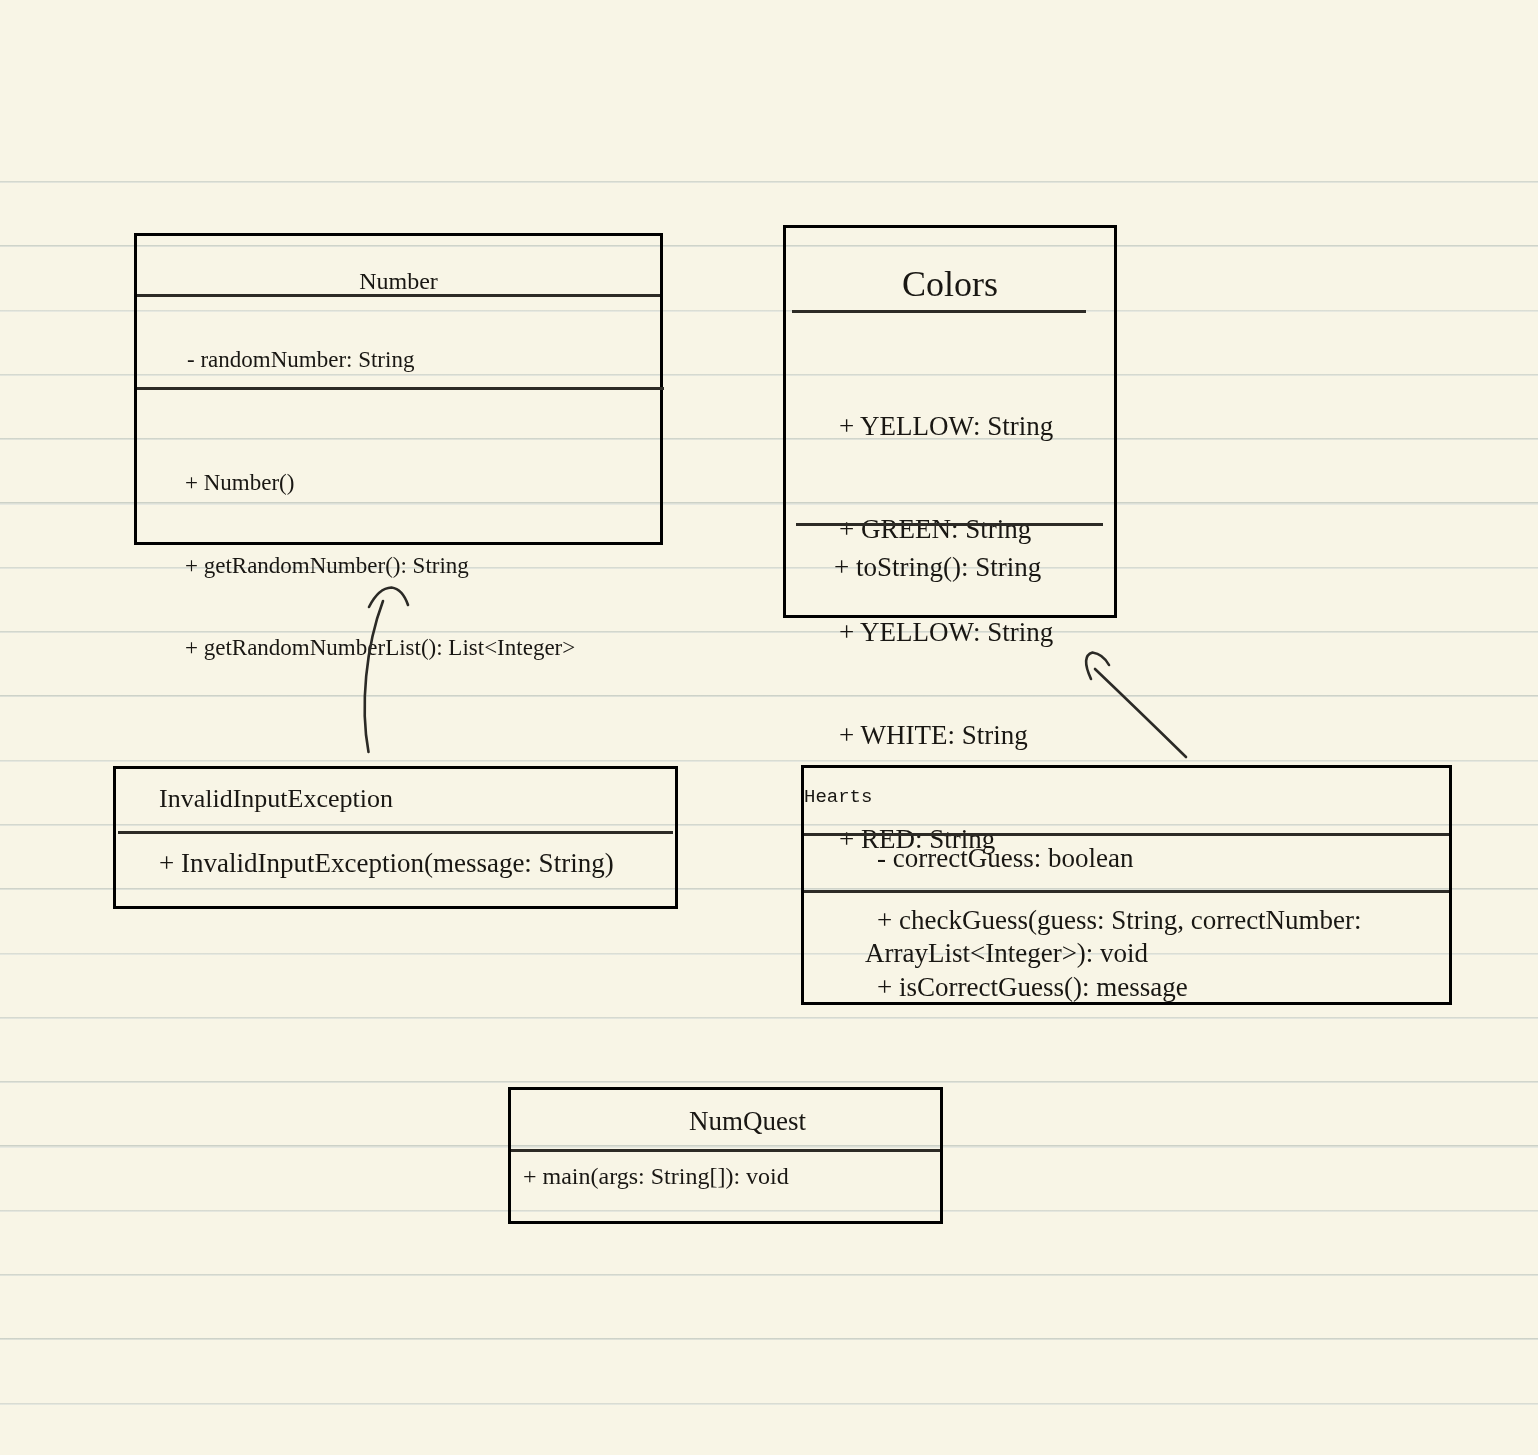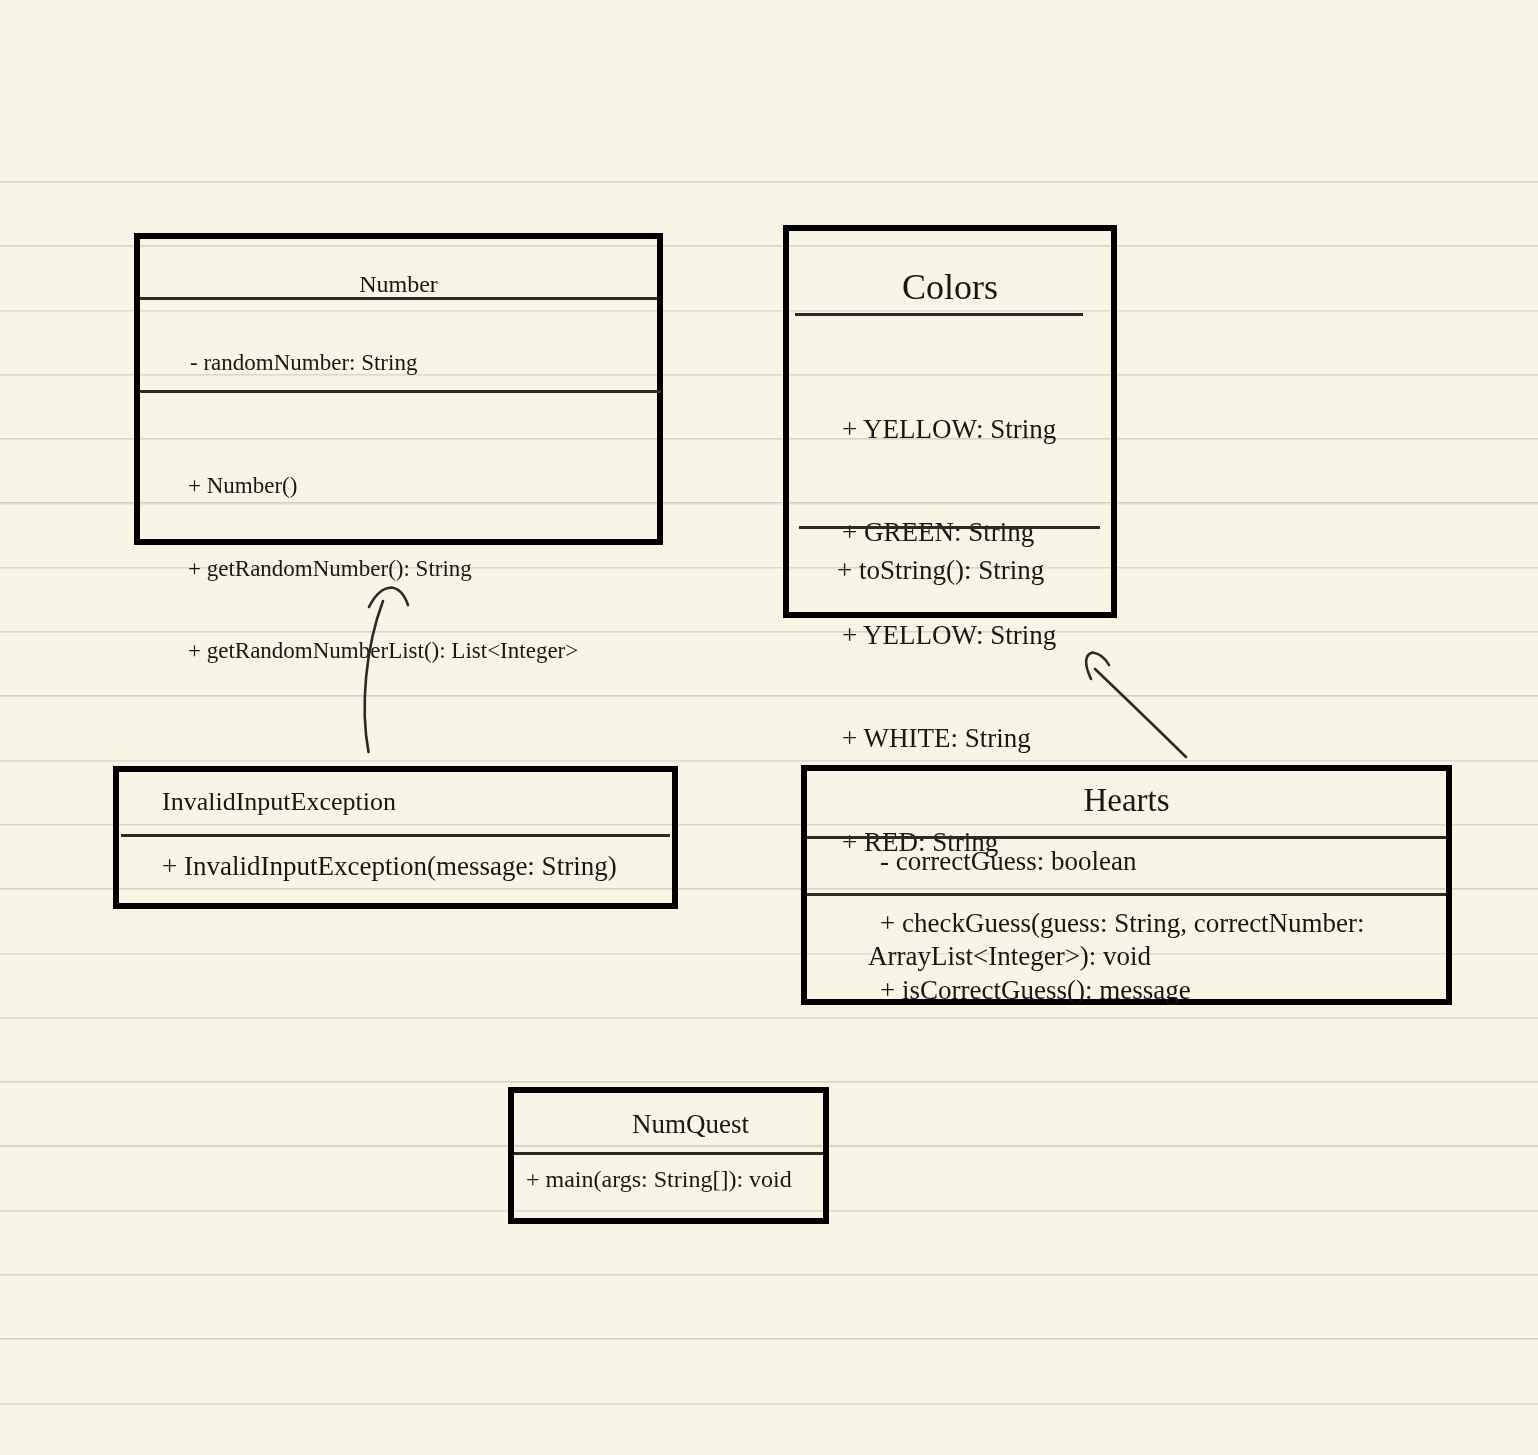--- a/index.html
+++ b/index.html
@@ -20,21 +20,21 @@
       to bottom,
       #ccd1c7 0px,
       #dcdfd6 1px,
       #e7e9e1 2px,
       rgba(0,0,0,0) 2px,
       rgba(0,0,0,0) 64.3px
     );
   }
   .uml-box {
     position: absolute;
-    border: 6px solid #000000;
+    border: 3px solid #000000;
     box-sizing: border-box;
     background: transparent;
   }
   .sep {
     position: absolute;
     height: 3px;
     background: #2d2b26;
   }
   .txt { position: absolute; white-space: pre; }
   .wrapblock { position: absolute; white-space: normal; }
@@ -56,29 +56,29 @@
   .box-colors .meth1  { top: 322px; left: 48px; font-size: 27px; line-height: 34px; }
 
   
   .box-iie { left: 113px; top: 766px; width: 565px; height: 143px; text-decoration: underline; }
   .box-iie .title { top: 14px; left: 43px; font-size: 26px; line-height: 32px; }
   .box-iie .sep1  { top: 62px; left: 2px; right: 2px; height: 2.5px; }
   .box-iie .meth1 { top: 78px; left: 43px; font-size: 27px; line-height: 33px; }
 
   
   .box-hearts { left: 801px; top: 765px; width: 651px; height: 240px; }
-  .box-hearts .title  { top: 13px; left: 0; right: 0; text-align: center; font-size: 33px; line-height: 32px; }
+  .box-hearts .title  { top: 13px; left: 0; right: 0; text-align: left; font-size: 19px; line-height: 32px; font-family: Liberation Mono, monospace; }
   .box-hearts .sep1   { top: 65px; left: 0; right: 0; }
   .box-hearts .attr1  { top: 74px; left: 73px; font-size: 27px; line-height: 33px; }
   .box-hearts .sep2   { top: 122px; left: 0; right: 0; }
   .box-hearts .mblock { top: 136px; left: 61px; right: 40px; font-size: 27px; line-height: 33.4px; }
   .box-hearts .mblock .m { text-indent: 12px; }
 
   
-  .box-numquest { left: 508px; top: 1087px; width: 321px; height: 137px; }
+  .box-numquest { left: 508px; top: 1087px; width: 435px; height: 137px; }
   .box-numquest .title { top: 15px; left: 44px; right: 0; text-align: center; font-size: 27px; line-height: 32px; }
   .box-numquest .sep1  { top: 59px; left: 0; right: 0; height: 2.5px; }
   .box-numquest .meth1 { top: 70px; left: 12px; font-size: 24px; line-height: 33px; }
 
   .arrow-layer {
     position: absolute;
     left: 0; top: 0;
     width: 1538px; height: 1455px;
     pointer-events: none;
   }

